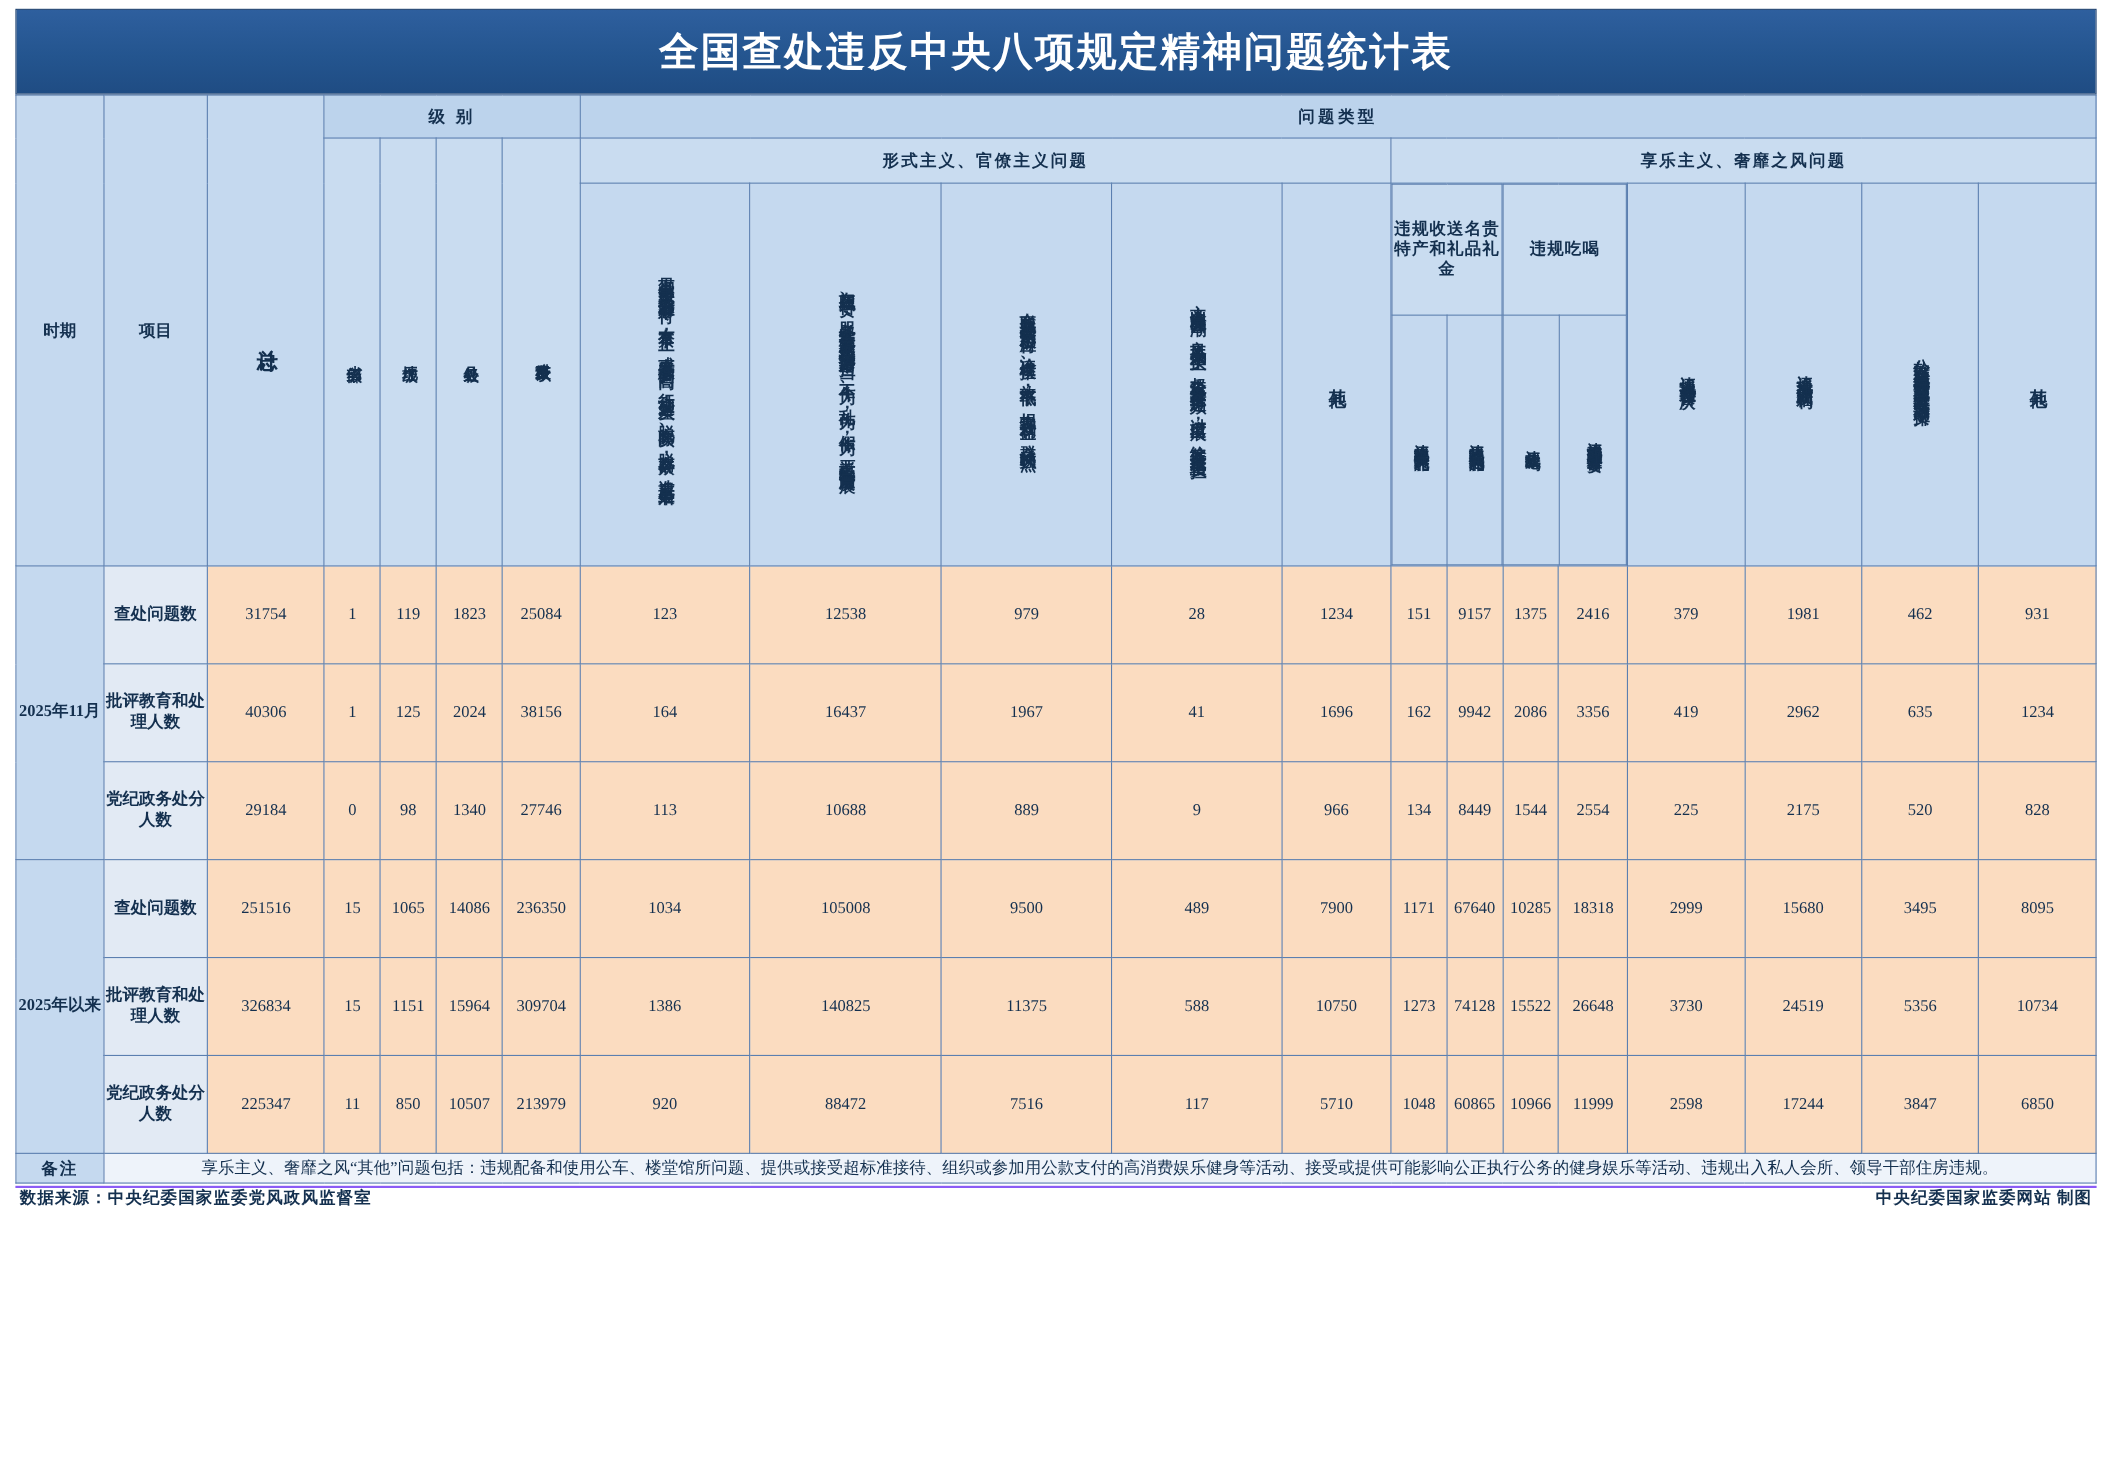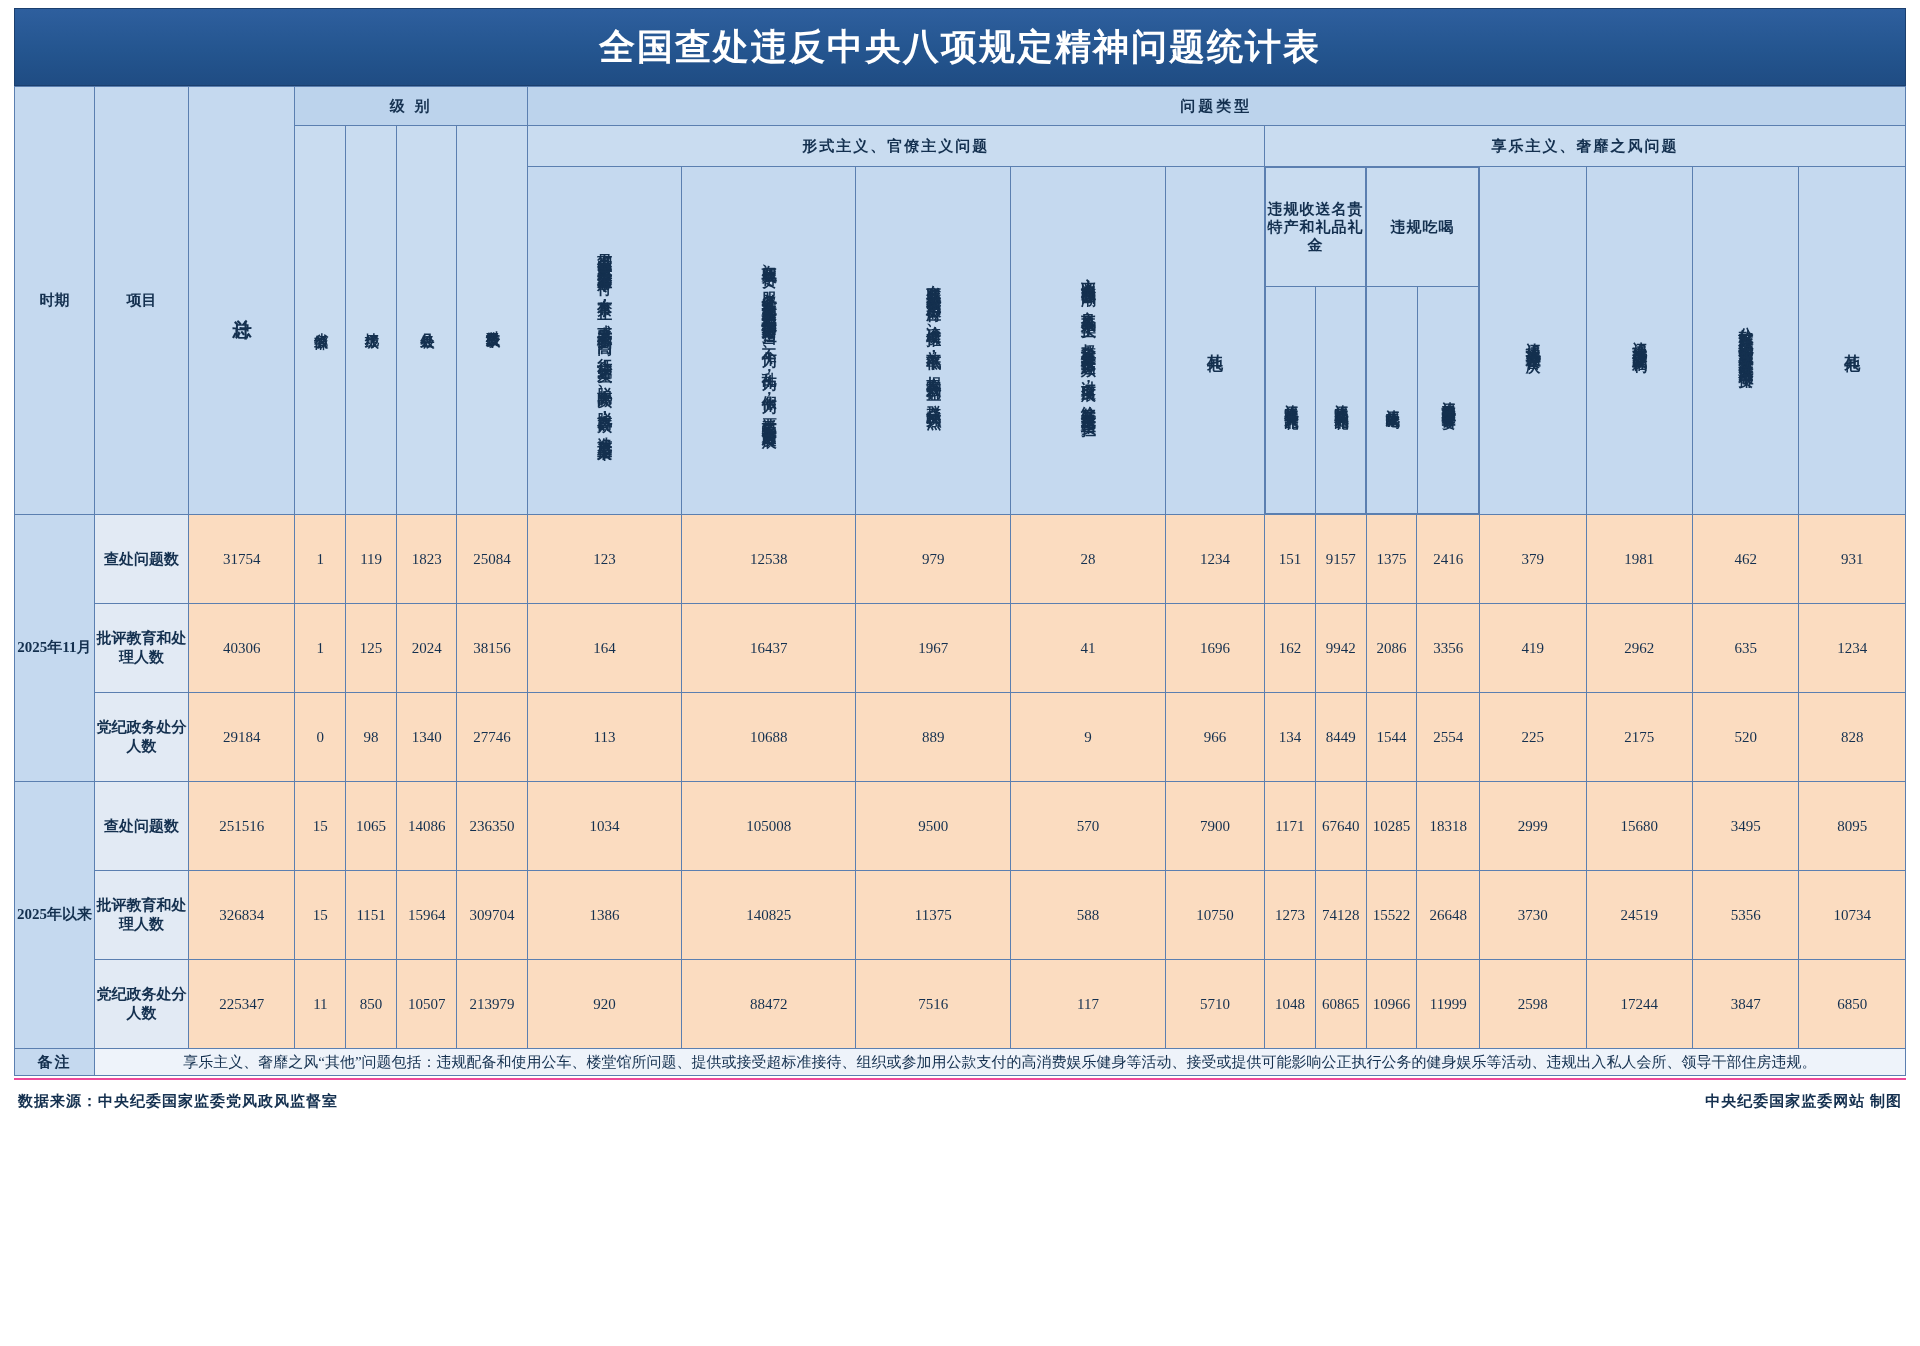--- a/index.html
+++ b/index.html
@@ -147,23 +147,23 @@
     justify-content: space-between;
     align-items: center;
     background: #ffffff;
     font-size: 15px;
     font-weight: bold;
     color: #14304f;
     padding: 10px 4px 0 4px;
     letter-spacing: 1px;
   }
   .topline {
-    border-top: 2px solid #ec4899;
+    border-top: 2px solid #8b5cf6;
     margin-top: 2px;
-    padding-top: 12px;
+    padding-top: 0;
   }
 </style>
 </head>
 <body>
 
 <div class="sheet">
 
   <div class="title-bar">
     <div class="title">全国查处违反中央八项规定精神问题统计表</div>
   </div>
@@ -383,21 +383,21 @@
         <td class="period" rowspan="3">2025年以来</td>
         <td class="rowlabel">查处问题数</td>
         <td class="val">251516</td>
         <td class="val">15</td>
         <td class="val">1065</td>
         <td class="val">14086</td>
         <td class="val">236350</td>
         <td class="val">1034</td>
         <td class="val">105008</td>
         <td class="val">9500</td>
-        <td class="val">570</td>
+        <td class="val">489</td>
         <td class="val">7900</td>
         <td class="val">1171</td>
         <td class="val">67640</td>
         <td class="val">10285</td>
         <td class="val">18318</td>
         <td class="val">2999</td>
         <td class="val">15680</td>
         <td class="val">3495</td>
         <td class="val">8095</td>
       </tr>

